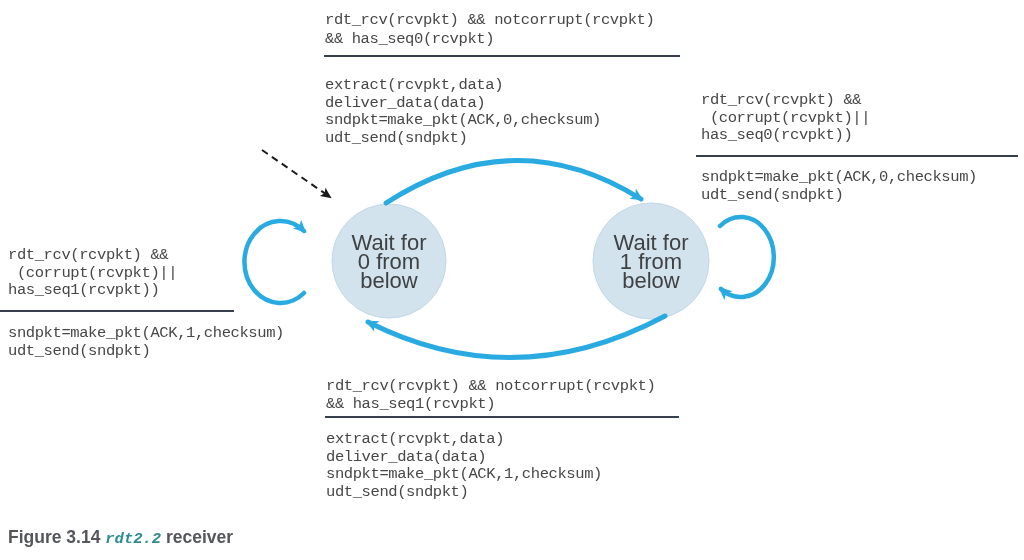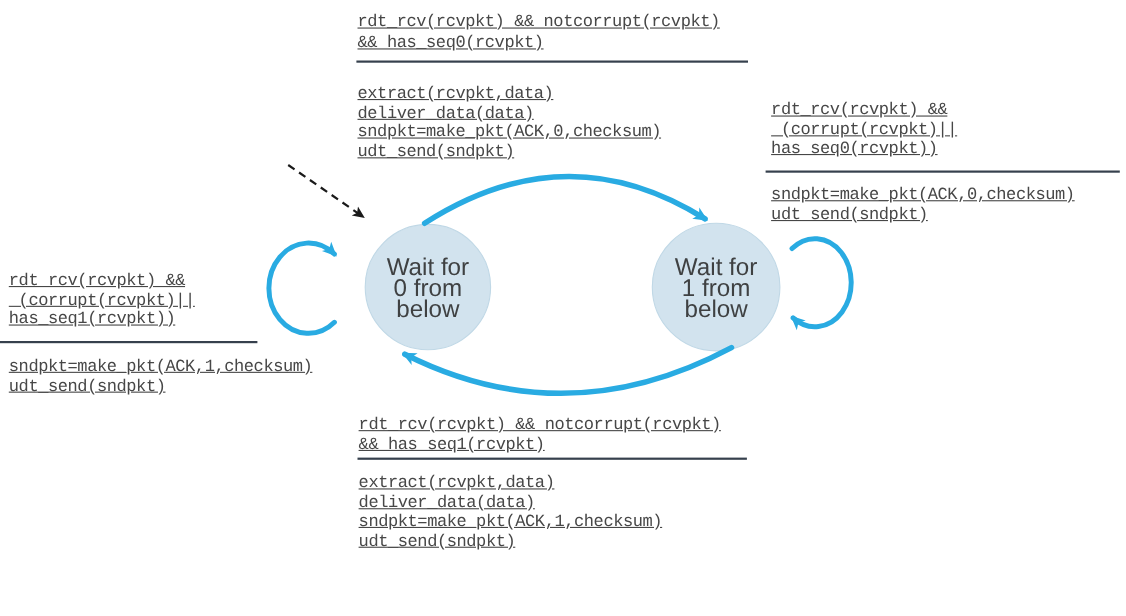--- a/index.html
+++ b/index.html
@@ -12,21 +12,20 @@
   }
   #fsm-svg{position:absolute;left:0;top:0;width:1024px;height:560px;}
   .code-block{
     position:absolute;
     font-family:"Liberation Mono","DejaVu Sans Mono",monospace;
     font-size:15.5px;
     line-height:17.5px;
     color:#474747;
     white-space:pre;
     letter-spacing:-0.4px;
-    text-decoration:underline;
   }
   .sep{
     position:absolute;
     height:2px;
     background:#36404d;
   }
   .state-label{
     position:absolute;
     width:120px;
     text-align:center;
@@ -107,14 +106,19 @@
 udt_send(sndpkt)</div>
 
   <div class="code-block" style="left:326px;top:378px;">rdt_rcv(rcvpkt) &amp;&amp; notcorrupt(rcvpkt)
 &amp;&amp; has_seq1(rcvpkt)</div>
   <div class="sep" style="left:325px;top:416px;width:354px;"></div>
   <div class="code-block" style="left:326px;top:431px;">extract(rcvpkt,data)
 deliver_data(data)
 sndpkt=make_pkt(ACK,1,checksum)
 udt_send(sndpkt)</div>
 
+  <div class="caption">
+    <span>Figure 3.14</span>
+    <span class="code">rdt2.2</span>
+    <span>receiver</span>
+  </div>
 
 </div>
 
 </body></html>

